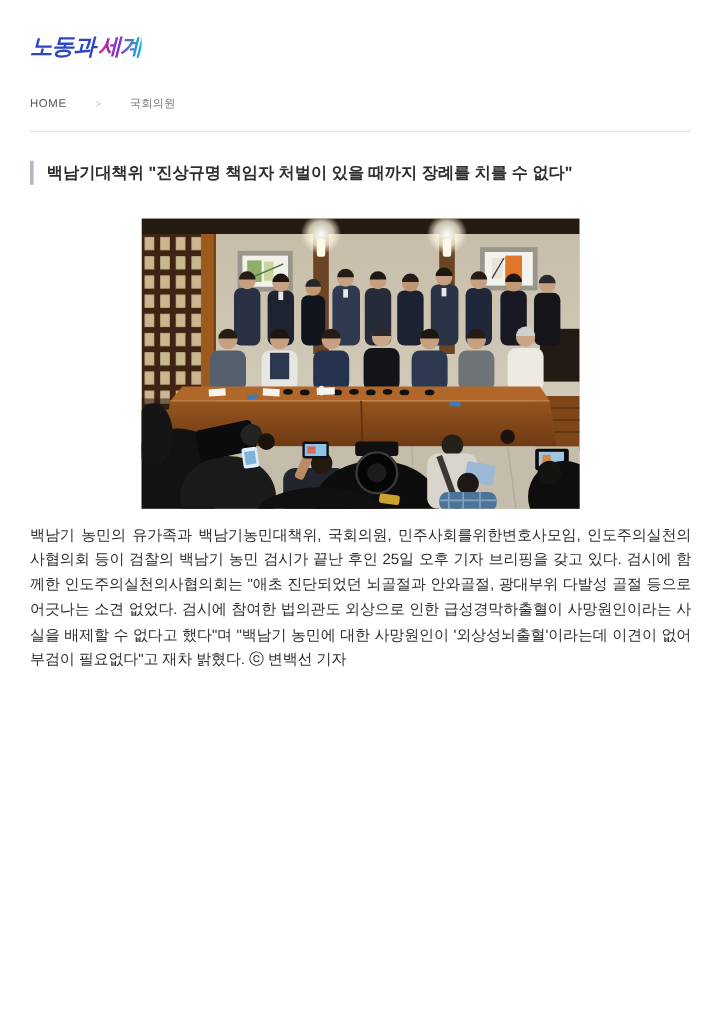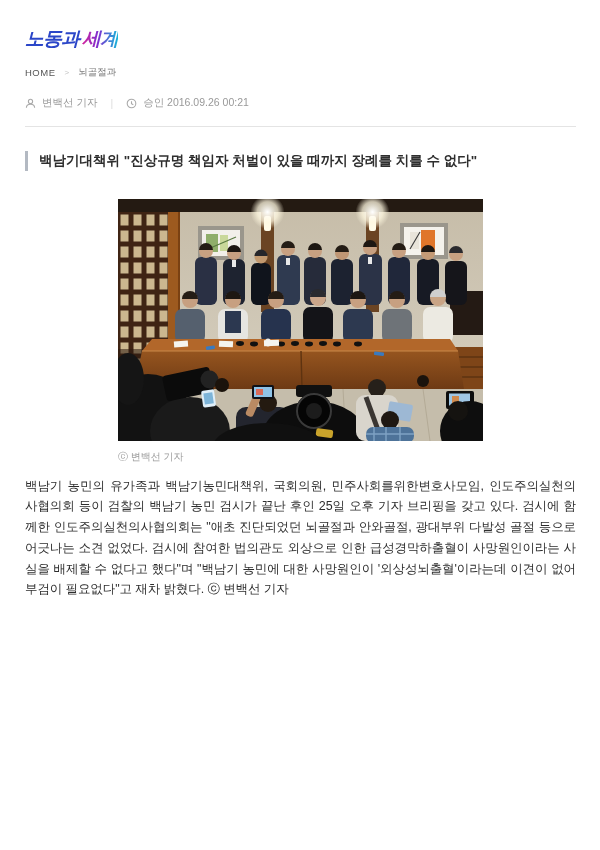--- a/index.html
+++ b/index.html
@@ -18,21 +18,21 @@
     letter-spacing: -1px; color: #2b46c8;
   }
   .logo-secondary {
     font-size: 19px; font-weight: 800; font-style: italic; letter-spacing: -1px;
     background: linear-gradient(90deg, #d4219a 0%, #7d2fd0 45%, #16b7d9 100%);
     -webkit-background-clip: text; background-clip: text;
     -webkit-text-fill-color: transparent; color: #d4219a;
   }
 
   
-  .breadcrumb { margin-top: 14px; display: flex; align-items: center; gap: 9px;
+  .breadcrumb { margin-top: 28px; display: flex; align-items: center; gap: 24px;
     font-size: 9.5px; color: #666; }
   .crumb-home { color: #555; letter-spacing: .5px; cursor: pointer; }
   .crumb-sep { color: #c4c4c4; font-size: 8px; }
   .crumb-cat { color: #777; cursor: pointer; }
 
   
   .headline {
     margin-top: 17px; font-size: 26px; font-weight: 700; line-height: 1.38;
     color: #1c1c1c; letter-spacing: -0.5px; word-break: keep-all;
   }
@@ -71,43 +71,26 @@
   
   <div class="logo">
     <span class="logo-primary">노동과</span>
     <span class="logo-secondary">세계</span>
   </div>
 
   
   <nav class="breadcrumb">
     <span class="crumb-home">HOME</span>
     <span class="crumb-sep">&gt;</span>
-    <span class="crumb-cat">뇌골절과</span>
+    <span class="crumb-cat">국회의원</span>
   </nav>
 
   
 
   
-  <div class="byline">
-    <span class="icon">
-      <svg width="11" height="11" viewBox="0 0 11 11" fill="none" stroke="#aaaaaa" stroke-width="1.1">
-        <circle cx="5.5" cy="3.4" r="2.1"></circle>
-        <path d="M1.4 9.8 C1.4 7.6 3.2 6.3 5.5 6.3 C7.8 6.3 9.6 7.6 9.6 9.8"></path>
-      </svg>
-    </span>
-    <span>변백선 기자</span>
-    <span class="byline-sep">|</span>
-    <span class="icon">
-      <svg width="11" height="11" viewBox="0 0 11 11" fill="none" stroke="#aaaaaa" stroke-width="1.1">
-        <circle cx="5.5" cy="5.5" r="4.3"></circle>
-        <path d="M5.5 3.2 V5.7 L7.3 6.8"></path>
-      </svg>
-    </span>
-    <span>승인 2016.09.26 00:21</span>
-  </div>
 
   <hr class="divider">
 
   
   <div class="subheading">백남기대책위 "진상규명 책임자 처벌이 있을 때까지 장례를 치를 수 없다"</div>
 
   
   <figure class="photo-figure">
     <svg class="photo-frame" viewBox="0 0 365 242" preserveAspectRatio="none">
       <defs>
@@ -324,19 +307,18 @@
         <rect x="328" y="192" width="28" height="18" rx="2" fill="#0c0c0c"></rect>
         <rect x="331" y="194.5" width="21" height="12" fill="#9fc6e4"></rect>
         <rect x="334" y="197" width="7" height="7" fill="#d08a4e"></rect>
         <ellipse cx="352" cy="232" rx="30" ry="30" fill="#0e0e0e"></ellipse>
         <circle cx="340" cy="212" r="10" fill="#151310"></circle>
         <ellipse cx="150" cy="248" rx="55" ry="24" fill="#101010"></ellipse>
         <circle cx="305" cy="182" r="6" fill="#1b130c"></circle>
         <ellipse cx="10" cy="180" rx="16" ry="26" fill="#151515"></ellipse>
       </g>
     </svg>
-    <figcaption class="photo-caption">ⓒ 변백선 기자</figcaption>
   </figure>
 
   
   <p class="article-body">백남기 농민의 유가족과 백남기농민대책위, 국회의원, 민주사회를위한변호사모임, 인도주의실천의사협의회 등이 검찰의 백남기 농민 검시가 끝난 후인 25일 오후 기자 브리핑을 갖고 있다. 검시에 함께한 인도주의실천의사협의회는 "애초 진단되었던 뇌골절과 안와골절, 광대부위 다발성 골절 등으로 어긋나는 소견 없었다. 검시에 참여한 법의관도 외상으로 인한 급성경막하출혈이 사망원인이라는 사실을 배제할 수 없다고 했다"며 "백남기 농민에 대한 사망원인이 '외상성뇌출혈'이라는데 이견이 없어 부검이 필요없다"고 재차 밝혔다. ⓒ 변백선 기자</p>
 
 </div>
 
 </body></html>

